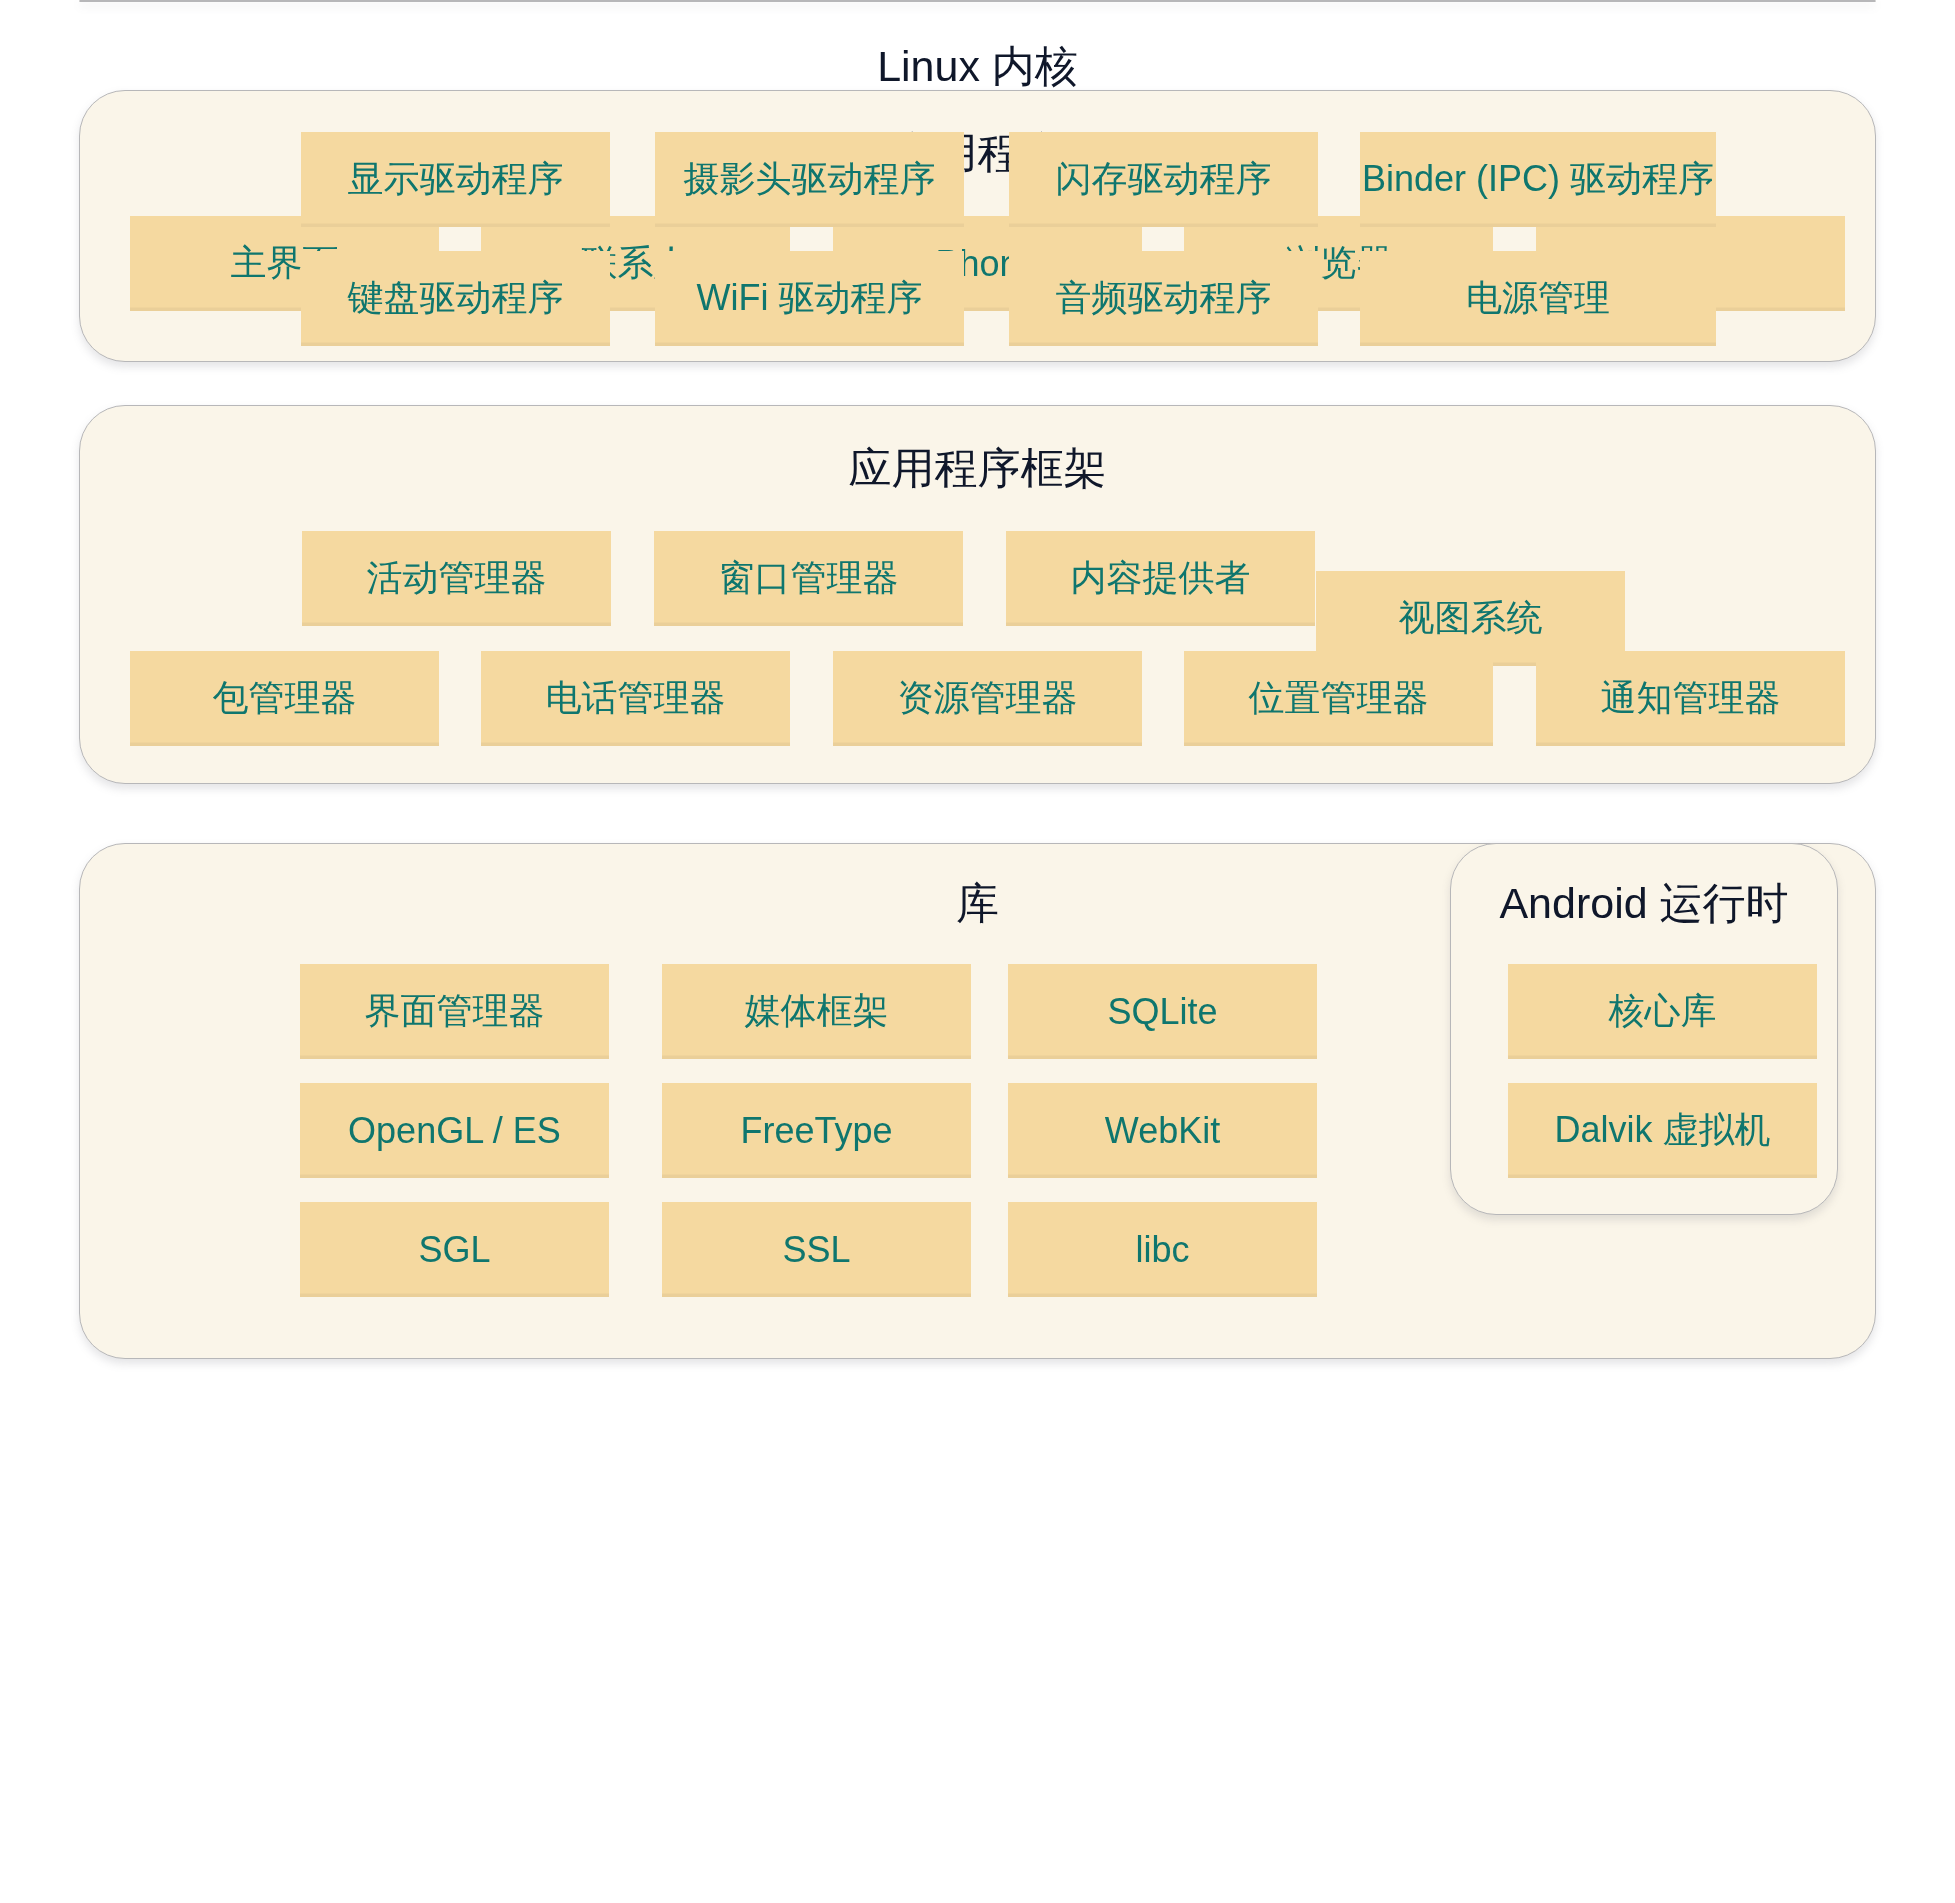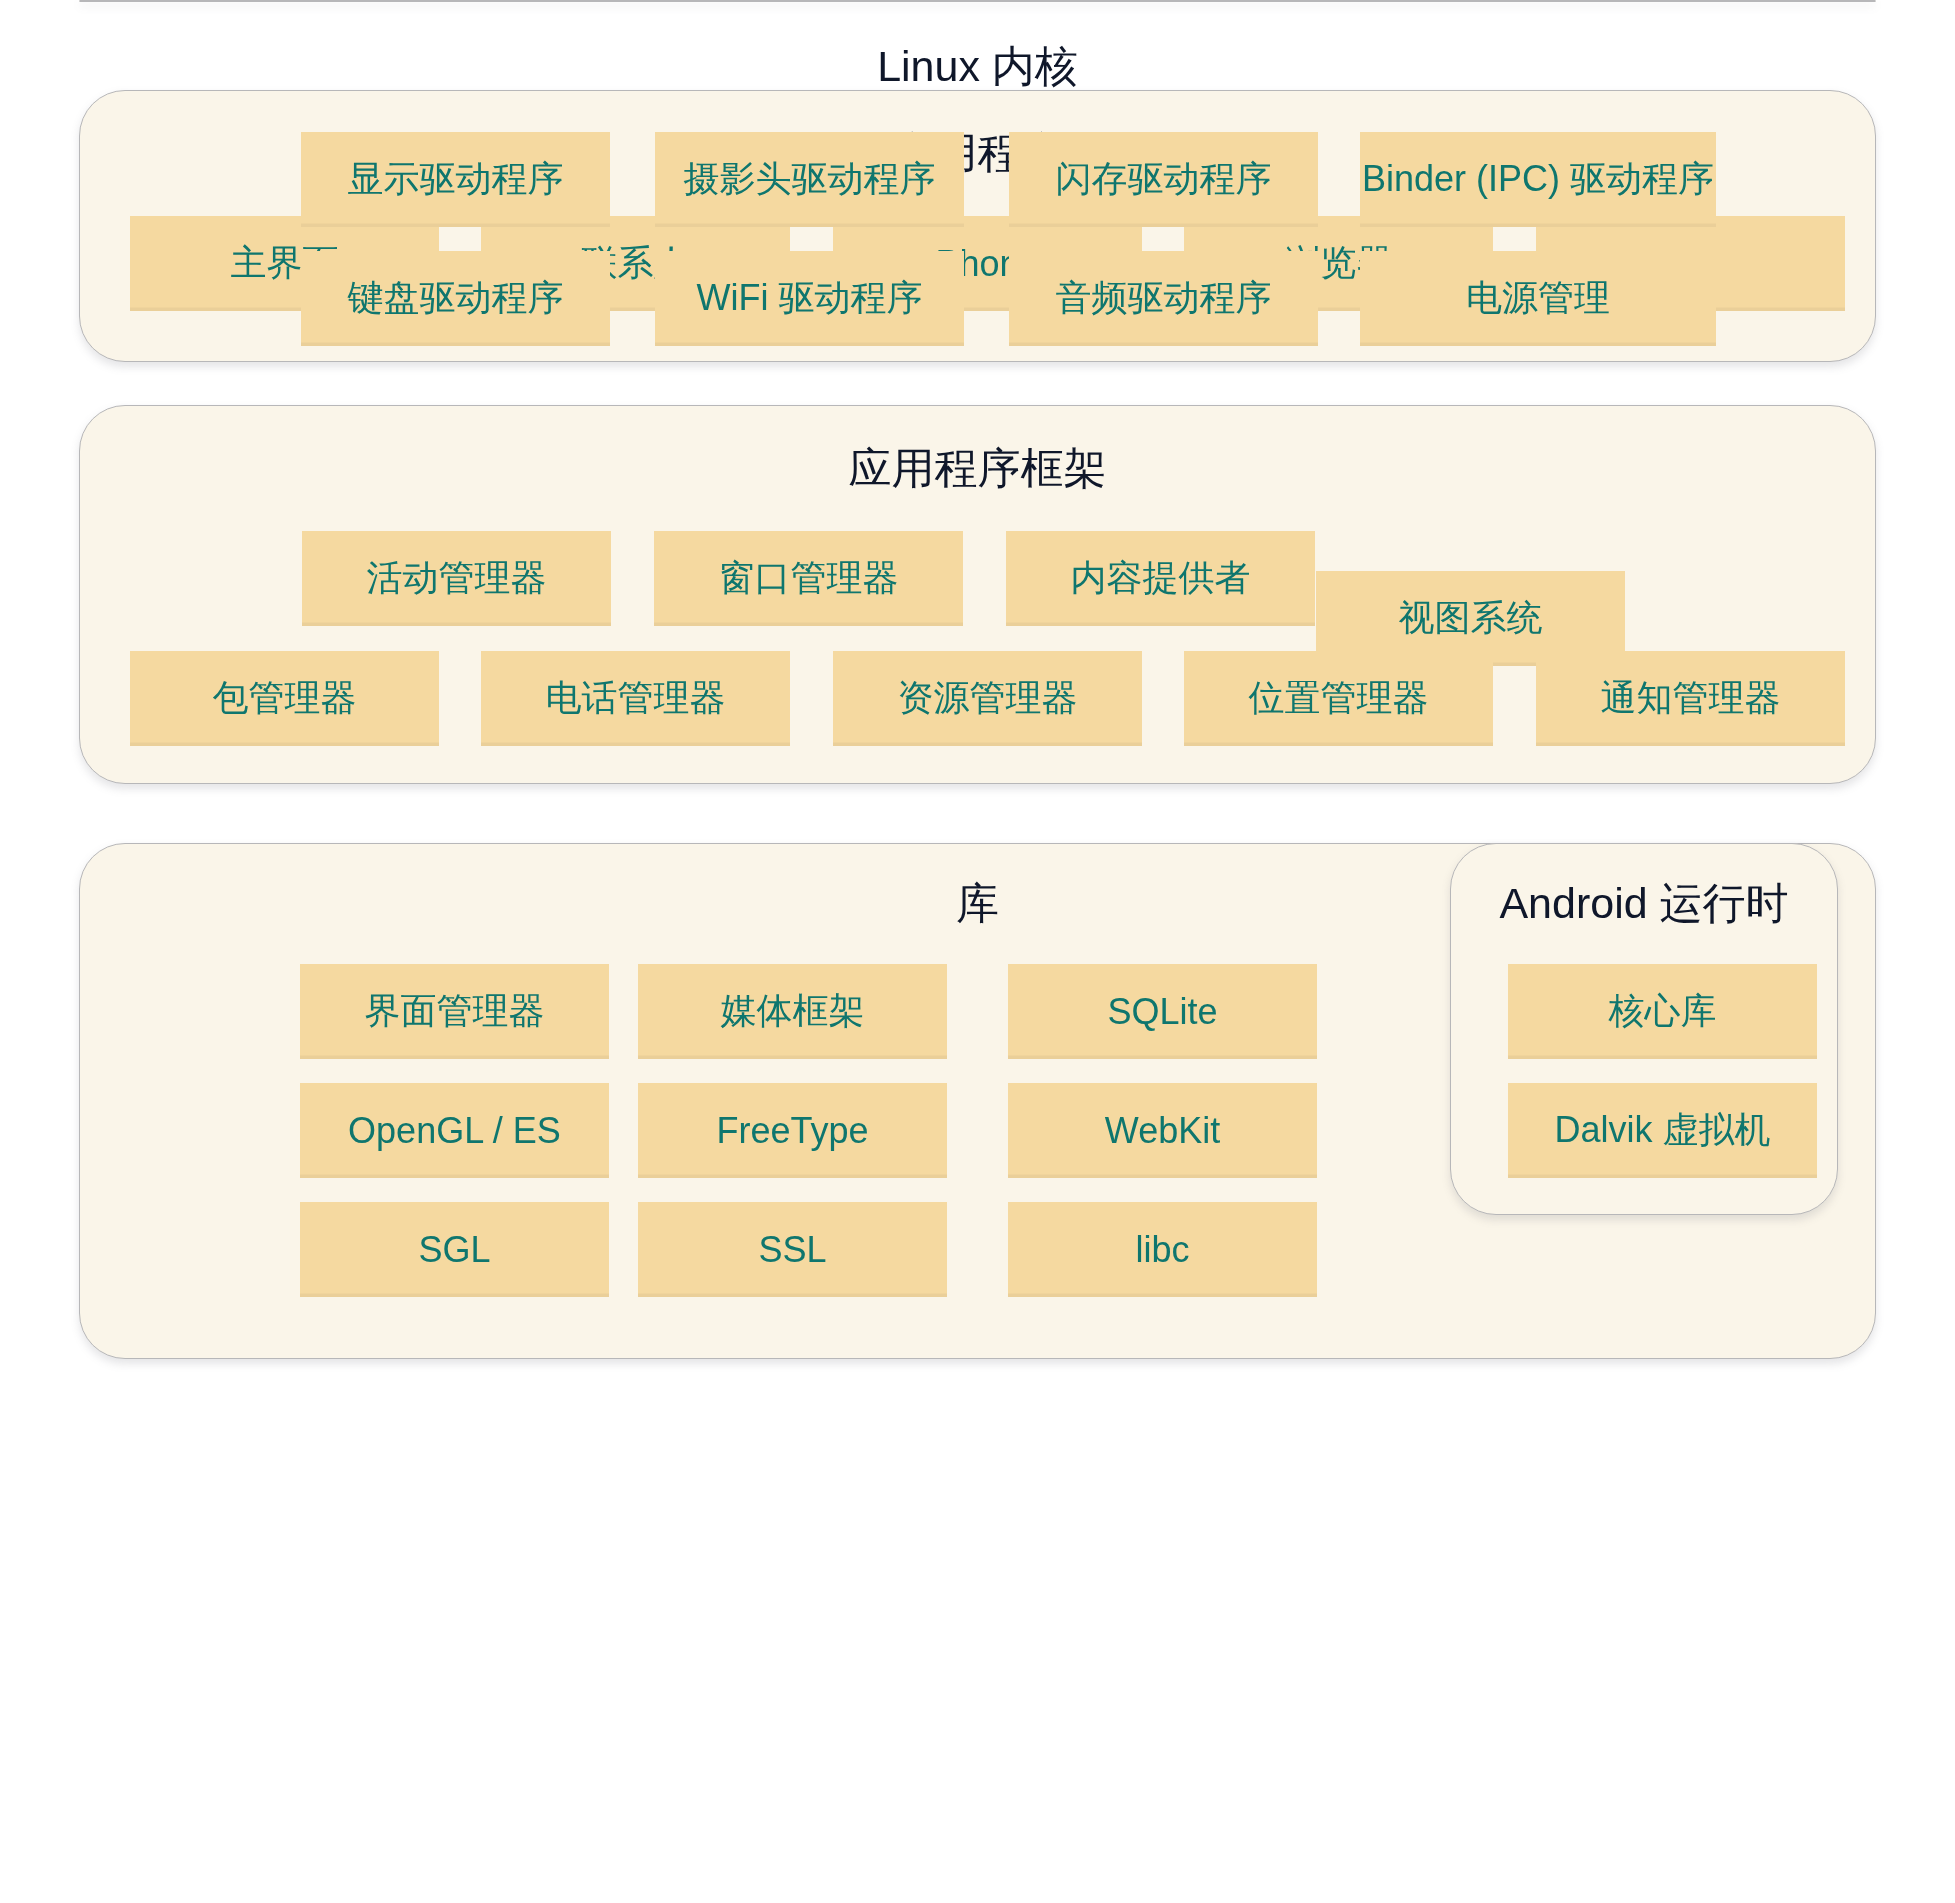--- a/index.html
+++ b/index.html
@@ -55,21 +55,21 @@
     color: #0f766e;
   }
   
   .col5-1 { left: 50px; }   .col5-2 { left: 401px; }
   .col5-3 { left: 753px; } .col5-4 { left: 1104px; }
   .col5-5 { left: 1456px; }
   
   .fw1-1 { left: 222px; }  .fw1-2 { left: 574px; }
   .fw1-3 { left: 926px; } .fw1-4 { left: 1236px; margin-top: 40px; }
   
-  .lib-1 { left: 220px; } .lib-2 { left: 558px; } .lib-3 { left: 928px; }
+  .lib-1 { left: 220px; } .lib-2 { left: 582px; } .lib-3 { left: 928px; }
   
   .k-1 { left: 221px; } .k-2 { left: 575px; } .k-3 { left: 929px; }
   .k-4 { left: 1280px; width: 356px; }
 </style>
 </head>
 <body>
 
 <div class="panel" id="panel-apps">
   <div class="section-title" style="top:37px">应用程序</div>
   <div class="box col5-1" style="top:125px">主界面</div>

